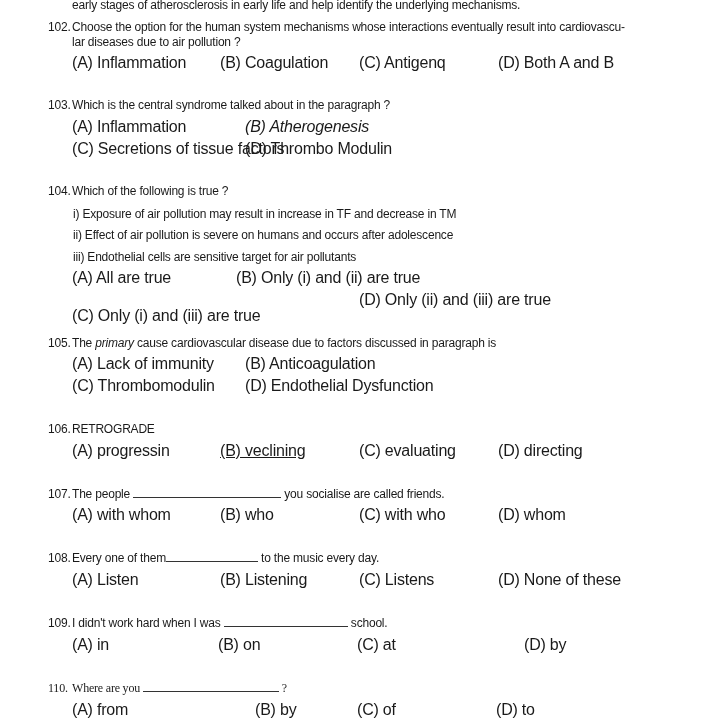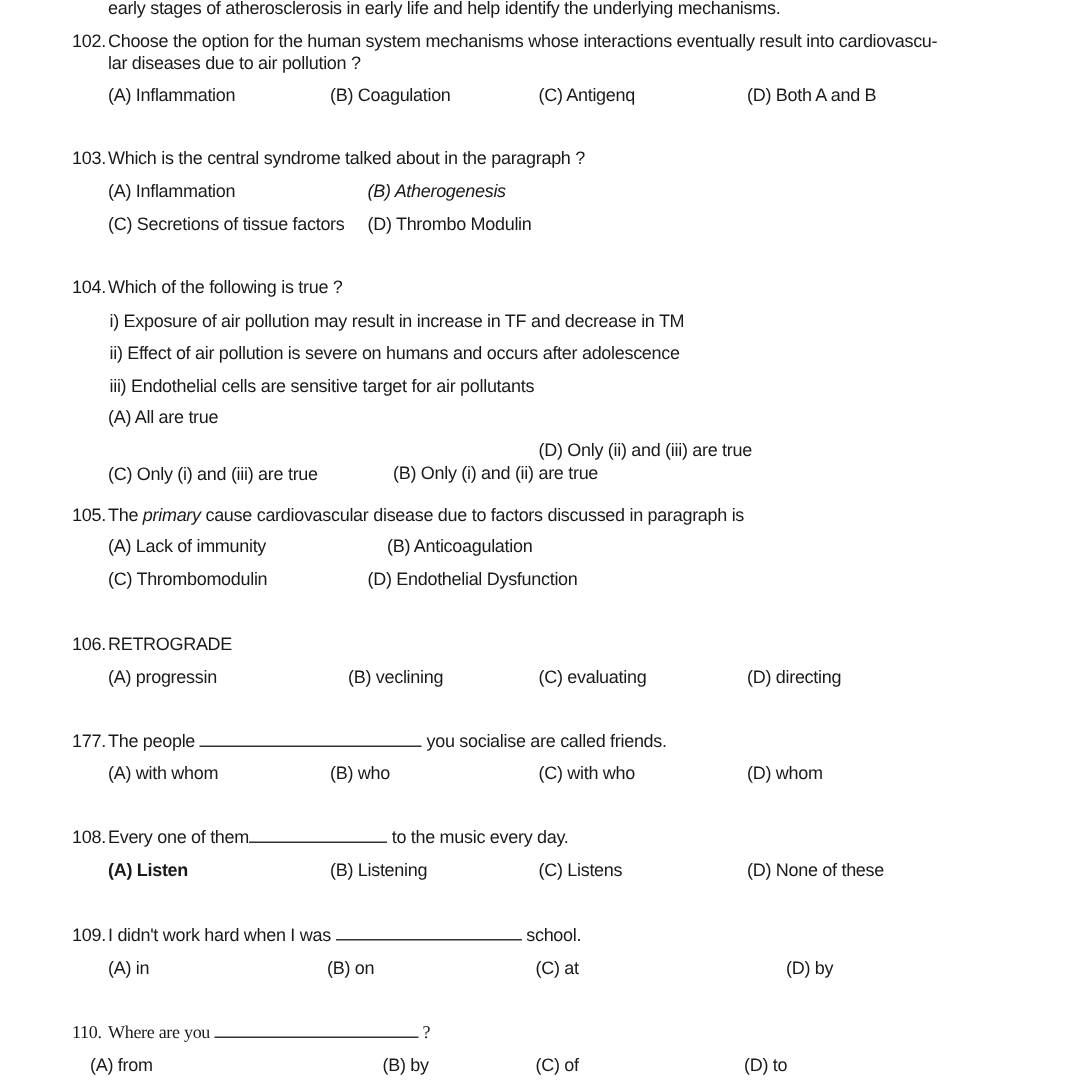--- a/index.html
+++ b/index.html
@@ -30,21 +30,21 @@
       line-height: 16px;
       letter-spacing: -0.2px;
     }
     .qnum {
       display: inline-block;
       width: 24px;
     }
     .opt {
       position: absolute;
       white-space: nowrap;
-      font-size: 12px;
+      font-size: 16px;
       line-height: 16px;
       letter-spacing: -0.2px;
     }
     .blank {
       display: inline-block;
       border-bottom: 1px solid #333;
       height: 11px;
       vertical-align: baseline;
     }
     .ital { font-style: italic; }
@@ -78,78 +78,78 @@
   </div>
 
   <div>
     <div class="line" style="left:48px; top:183px;">
       <span class="qnum">104.</span><span>Which of the following is true ?</span>
     </div>
     <div class="line" style="left:73px; top:206px;">i)  Exposure of air pollution may result in increase in TF and decrease in TM</div>
     <div class="line" style="left:73px; top:227px;">ii) Effect of air pollution is severe on humans and occurs after adolescence</div>
     <div class="line" style="left:73px; top:249px;">iii) Endothelial cells are sensitive target for air pollutants</div>
     <div class="opt" style="left:72px; top:270px;">(A) All are true</div>
-    <div class="opt" style="left:262px; top:270px;margin-top:37px;">(B) Only (i) and (ii) are true</div>
+    <div class="opt" style="left:236px; top:270px;">(B) Only (i) and (ii) are true</div>
     <div class="opt" style="left:72px; top:308px;">(C) Only (i) and (iii) are true</div>
     <div class="opt" style="left:359px; top:292px;">(D) Only (ii) and (iii) are true</div>
   </div>
 
   <div>
     <div class="line" style="left:48px; top:335px;">
       <span class="qnum">105.</span><span>The </span><span class="ital">primary</span><span> cause cardiovascular disease due to factors discussed in paragraph is</span>
     </div>
     <div class="opt" style="left:72px; top:356px;">(A) Lack of immunity</div>
-    <div class="opt" style="left:258px; top:356px;">(B) Anticoagulation</div>
+    <div class="opt" style="left:245px; top:356px;">(B) Anticoagulation</div>
     <div class="opt" style="left:72px; top:378px;">(C) Thrombomodulin</div>
     <div class="opt" style="left:245px; top:378px;">(D) Endothelial Dysfunction</div>
   </div>
 
   <div>
     <div class="line" style="left:48px; top:421px;">
       <span class="qnum">106.</span><span>RETROGRADE</span>
     </div>
     <div class="opt" style="left:72px; top:443px;">(A) progressin</div>
-    <div class="opt" style="left:232px; top:443px;">(B) veclining</div>
+    <div class="opt" style="left:220px; top:443px;text-decoration:underline;">(B) veclining</div>
     <div class="opt" style="left:359px; top:443px;">(C) evaluating</div>
     <div class="opt" style="left:498px; top:443px;">(D) directing</div>
   </div>
 
   <div>
     <div class="line" style="left:48px; top:486px;">
-      <span class="qnum">177.</span><span>The people </span><span class="blank" style="width:148px;"></span><span> you socialise are called friends.</span>
+      <span class="qnum">107.</span><span>The people </span><span class="blank" style="width:148px;"></span><span> you socialise are called friends.</span>
     </div>
     <div class="opt" style="left:72px; top:507px;">(A) with whom</div>
     <div class="opt" style="left:220px; top:507px;">(B) who</div>
     <div class="opt" style="left:359px; top:507px;">(C) with who</div>
     <div class="opt" style="left:498px; top:507px;">(D) whom</div>
   </div>
 
   <div>
     <div class="line" style="left:48px; top:550px;">
       <span class="qnum">108.</span><span>Every one of them</span><span class="blank" style="width:92px;"></span><span> to the music every day.</span>
     </div>
-    <div class="opt" style="left:72px; top:572px;font-weight:bold;">(A) Listen</div>
+    <div class="opt" style="left:72px; top:572px;">(A) Listen</div>
     <div class="opt" style="left:220px; top:572px;">(B) Listening</div>
     <div class="opt" style="left:359px; top:572px;">(C) Listens</div>
     <div class="opt" style="left:498px; top:572px;">(D) None of these</div>
   </div>
 
   <div>
     <div class="line" style="left:48px; top:615px;">
       <span class="qnum">109.</span><span>I didn't work hard when I was </span><span class="blank" style="width:124px;"></span><span> school.</span>
     </div>
     <div class="opt" style="left:72px; top:637px;">(A) in</div>
     <div class="opt" style="left:218px; top:637px;">(B) on</div>
     <div class="opt" style="left:357px; top:637px;">(C) at</div>
     <div class="opt" style="left:524px; top:637px;">(D) by</div>
   </div>
 
   <div>
     <div class="line" style="left:48px; top:680px;font-family:Liberation Serif, serif;">
       <span class="qnum">110.</span><span>Where are you </span><span class="blank" style="width:136px;"></span><span> ?</span>
     </div>
-    <div class="opt" style="left:60px; top:702px;">(A) from</div>
+    <div class="opt" style="left:72px; top:702px;">(A) from</div>
     <div class="opt" style="left:218px; top:702px;margin-left:37px;">(B) by</div>
     <div class="opt" style="left:357px; top:702px;">(C) of</div>
     <div class="opt" style="left:496px; top:702px;">(D) to</div>
   </div>
 
 </div>
 
 </body></html>

